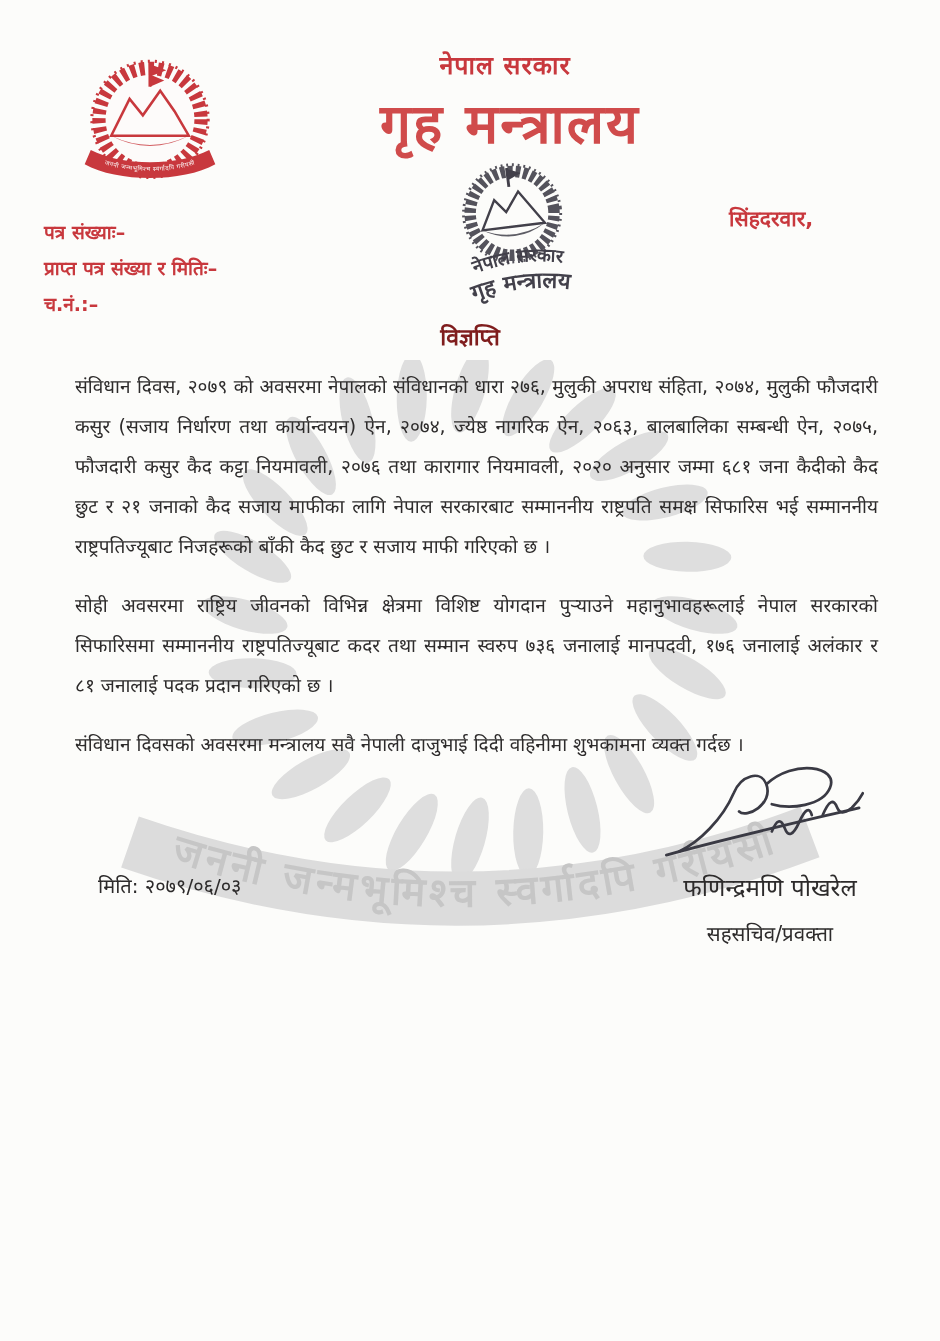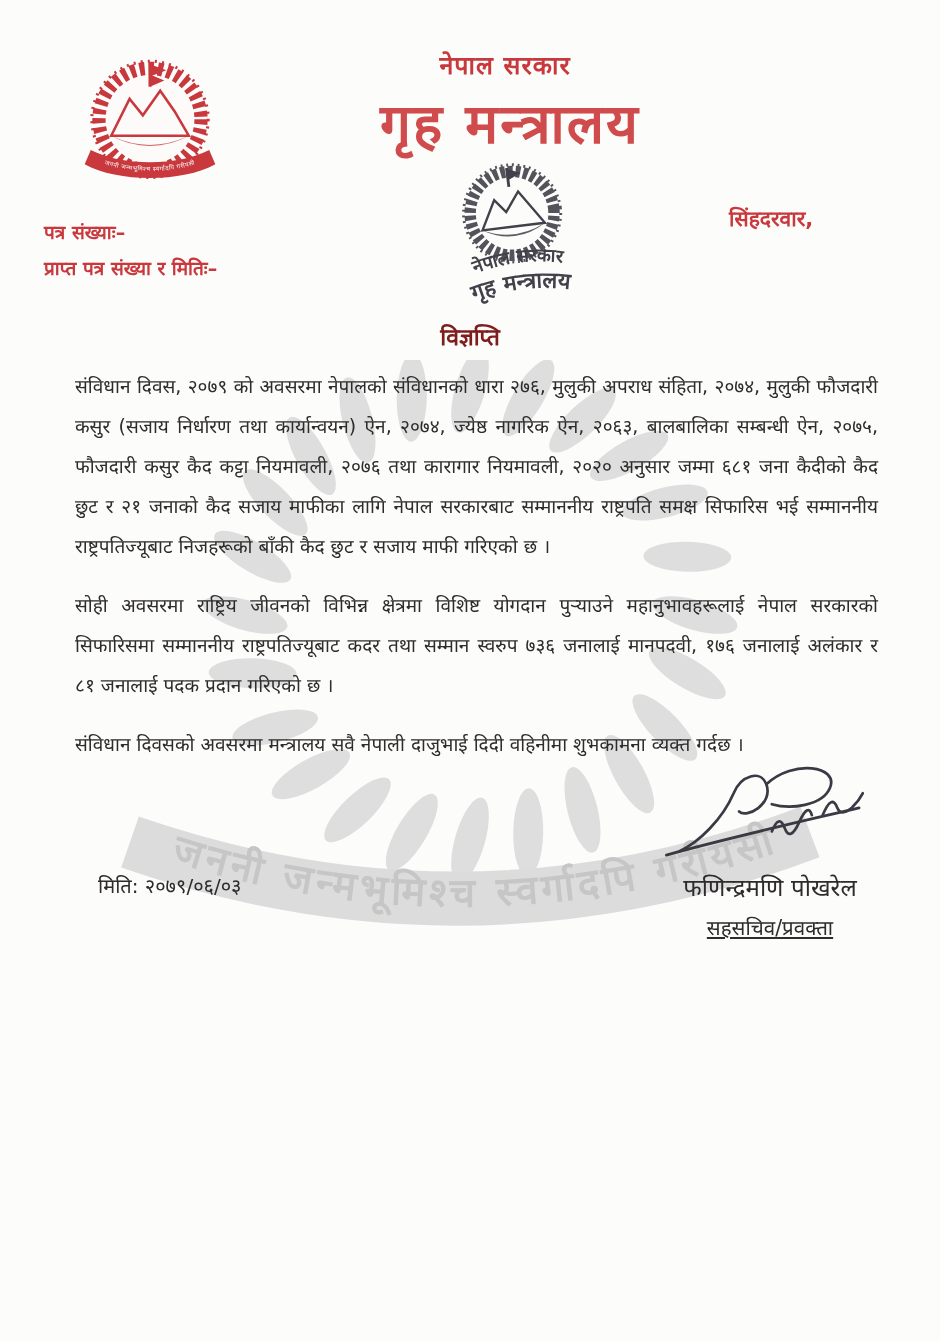--- a/index.html
+++ b/index.html
@@ -40,21 +40,21 @@
   .body-text {
     position:absolute; left:75px; right:62px; top:366px;
     color:#2d2b2b; font-size:19px; line-height:40px; text-align:justify;
   }
   .body-text p { margin:0 0 19px 0; }
   
   .date-line { position:absolute; left:98px; top:872px; color:#2d2b2b; font-size:20px; }
   .sig-block { position:absolute; left:636px; top:766px; width:268px; text-align:center; color:#2d2b2b; }
   .sig-scribble { width:240px; height:100px; display:block; margin:0 auto -8px auto; }
   .sig-name { font-size:24px;margin-top:12px; }
-  .sig-role { font-size:20.5px; margin-top:10px;text-decoration:underline; }
+  .sig-role { font-size:20.5px; margin-top:16px; }
 </style>
 </head>
 <body>
 
 <div class="page">
 
   <svg class="watermark" viewBox="0 0 770 620" aria-hidden="true">
     <g fill="#dedede">
       <g id="wl">
           <ellipse cx="385" cy="30" rx="15" ry="44" transform="rotate(16 385 30)"></ellipse>
@@ -131,20 +131,21 @@
       <textPath href="#st1" startOffset="50%" text-anchor="middle">नेपाल सरकार</textPath>
     </text>
     <text font-size="23" font-weight="bold" fill="#34323d">
       <textPath href="#st2" startOffset="50%" text-anchor="middle">गृह मन्त्रालय</textPath>
     </text>
   </svg>
 
   <div class="meta-left">
     <div>पत्र संख्याः–</div>
     <div>प्राप्त पत्र संख्या र मितिः–</div>
+    <div>च.नं.:–</div>
   </div>
 
   <div class="address">
     <div>सिंहदरवार,</div>
   </div>
 
   <div class="doc-title">विज्ञप्ति</div>
 
   <div class="body-text">
     <p>संविधान दिवस, २०७९ को अवसरमा नेपालको संविधानको धारा २७६, मुलुकी अपराध संहिता, २०७४, मुलुकी फौजदारी कसुर (सजाय निर्धारण तथा कार्यान्वयन) ऐन, २०७४, ज्येष्ठ नागरिक ऐन, २०६३, बालबालिका सम्बन्धी ऐन, २०७५, फौजदारी कसुर कैद कट्टा नियमावली, २०७६ तथा कारागार नियमावली, २०२० अनुसार जम्मा ६८१ जना कैदीको कैद छुट र २१ जनाको कैद सजाय माफीका लागि नेपाल सरकारबाट सम्माननीय राष्ट्रपति समक्ष सिफारिस भई सम्माननीय राष्ट्रपतिज्यूबाट निजहरूको बाँकी कैद छुट र सजाय माफी गरिएको छ ।</p>

